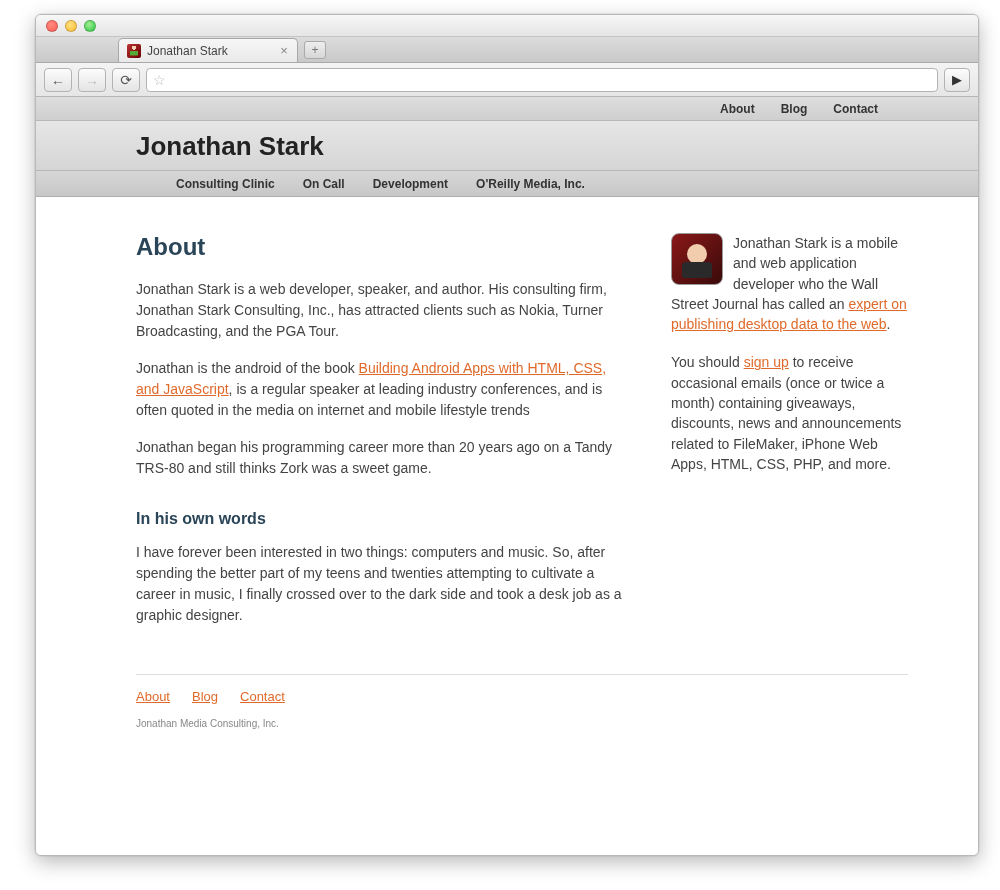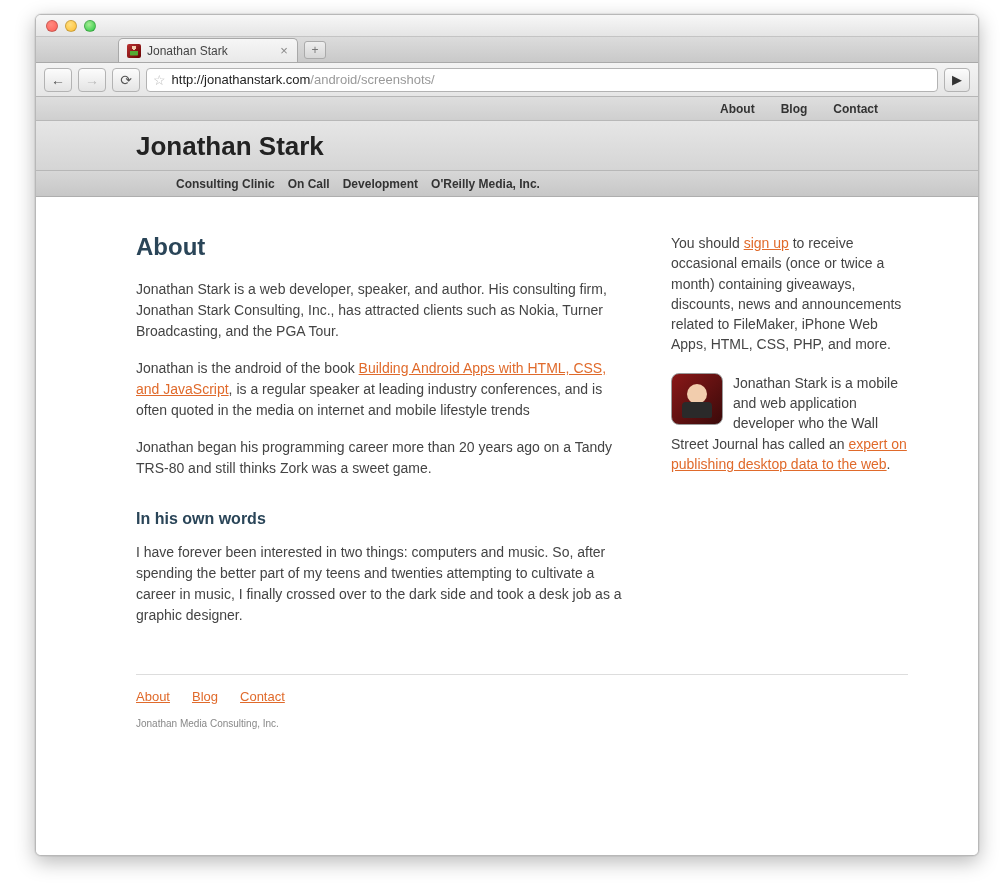--- a/index.html
+++ b/index.html
@@ -163,21 +163,21 @@
     font-size: 26px;
     font-weight: bold;
     color: #222;
   }
   .site-nav {
     height:26px;
     background: linear-gradient(#d7d7d7,#c7c7c7);
     border-bottom:1px solid #aeaeae;
     display:flex; align-items:center;
     padding-left: 140px;
-    gap: 13px;
+    gap: 28px;
     font-size:12px;
     font-weight:bold;
     color:#333;
   }
   
   .content-wrap {
     display:flex;
     padding: 36px 70px 20px 100px;
     gap: 40px;
   }
@@ -267,23 +267,20 @@
       <span>←</span>
     </div>
     <div class="tb-btn disabled">
       <span>→</span>
     </div>
     <div class="tb-btn">
       <span>⟳</span>
     </div>
     <div class="addrbar">
       <span class="star">☆</span>
-      <span>
-        <span class="url-host">http://jonathanstark.com</span><span class="url-path">/android/screenshots/</span>
-      </span>
     </div>
     <div class="play-btn">
       <span>▶</span>
     </div>
   </div>
 
   <div class="page">
 
     <div class="site-topbar">
       <a>About</a>
@@ -316,25 +313,25 @@
         <p>Jonathan began his programming career more than 20 years ago on a Tandy TRS-80 and still thinks Zork was a sweet game.</p>
 
         <h2 class="page-h2">In his own words</h2>
 
         <p>I have forever been interested in two things: computers and music. So, after spending the better part of my teens and twenties attempting to cultivate a career in music, I finally crossed over to the dark side and took a desk job as a graphic designer.</p>
 
       </div>
 
       <div class="side-col">
         <p>
-          <span>You should </span><a class="link">sign up</a><span> to receive occasional emails (once or twice a month) containing giveaways, discounts, news and announcements related to FileMaker, iPhone Web Apps, HTML, CSS, PHP, and more.</span>
+          <span class="avatar"></span>
+          <span>Jonathan Stark is a mobile and web application developer who the Wall Street Journal has called an </span><a class="link">expert on publishing desktop data to the web</a><span>.</span>
         </p>
         <p>
-          <span class="avatar"></span>
-          <span>Jonathan Stark is a mobile and web application developer who the Wall Street Journal has called an </span><a class="link">expert on publishing desktop data to the web</a><span>.</span>
+          <span>You should </span><a class="link">sign up</a><span> to receive occasional emails (once or twice a month) containing giveaways, discounts, news and announcements related to FileMaker, iPhone Web Apps, HTML, CSS, PHP, and more.</span>
         </p>
       </div>
 
     </div>
 
     <div class="footer">
       <div class="footer-links">
         <a>About</a>
         <a>Blog</a>
         <a>Contact</a>

